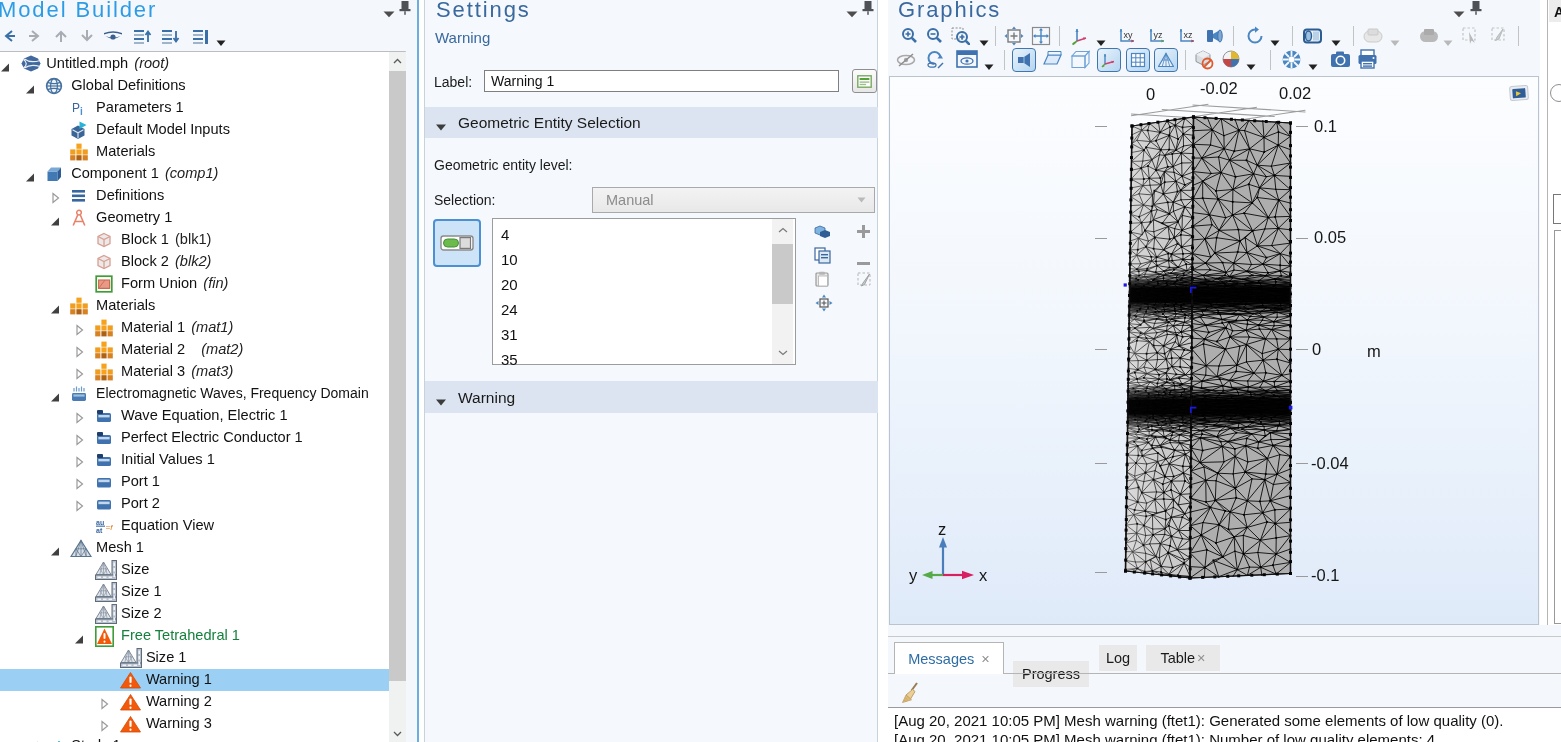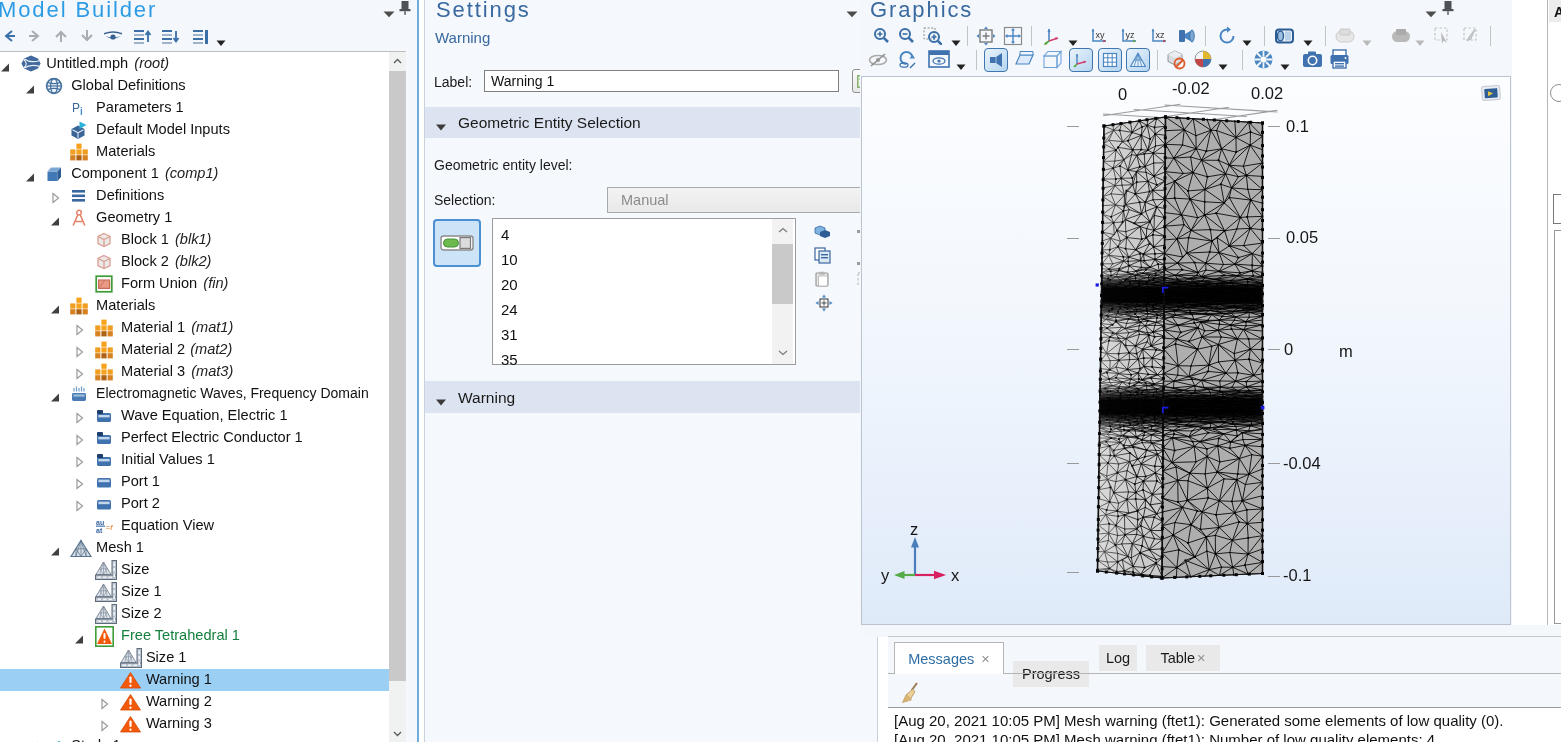--- a/index.html
+++ b/index.html
@@ -132,21 +132,21 @@
             </svg></div>
           <div style="position:absolute;left:70.1px;top:209px;"><svg width="18" height="18" viewBox="0 0 18 18" style="">
               <path d="M7.8 5.8 L3.2 16.5 M10.2 5.8 L14.8 16.5 M5 12.5 L13 12.5" stroke="#e8836b" stroke-width="1.6" fill="none"></path>
               <circle cx="9" cy="3.6" r="2.3" fill="none" stroke="#e8836b" stroke-width="1.5"></circle>
             </svg></div>
           <div class="abs" style="left:96.1px;top:209px;font-size:14.6px;color:#111;white-space:nowrap;">Geometry 1&nbsp;</div>
           <div style="position:absolute;left:94.9px;top:231px;"><svg width="18" height="18" viewBox="0 0 18 18" style="">
               <polygon points="9,2.5 15,5.5 15,12.5 9,15.5 3,12.5 3,5.5" fill="#eceae9" stroke="#d99f93" stroke-width="1.3"></polygon>
               <path d="M3 5.5 L9 8.5 L15 5.5 M9 8.5 L9 15.5" stroke="#d99f93" stroke-width="1.3" fill="none"></path>
             </svg></div>
-          <div class="abs" style="left:121.0px;top:231px;font-size:14.6px;color:#111;white-space:nowrap;">Block 1&nbsp;<span style="font-style:italic;color:#222;margin-left:2px;">(blk1)</span></div>
+          <div class="abs" style="left:121.0px;top:231px;font-size:14.6px;color:#111;white-space:nowrap;">Block 1&nbsp;<span style="color:#222;margin-left:2px;">(blk1)</span></div>
           <div style="position:absolute;left:94.9px;top:253px;"><svg width="18" height="18" viewBox="0 0 18 18" style="">
               <polygon points="9,2.5 15,5.5 15,12.5 9,15.5 3,12.5 3,5.5" fill="#eceae9" stroke="#d99f93" stroke-width="1.3"></polygon>
               <path d="M3 5.5 L9 8.5 L15 5.5 M9 8.5 L9 15.5" stroke="#d99f93" stroke-width="1.3" fill="none"></path>
             </svg></div>
           <div class="abs" style="left:121.0px;top:253px;font-size:14.6px;color:#111;white-space:nowrap;">Block 2&nbsp;<span style="font-style:italic;color:#222;margin-left:2px;">(blk2)</span></div>
           <div style="position:absolute;left:94.9px;top:275px;"><svg width="18" height="18" viewBox="0 0 18 18" style="">
               <rect x="1.2" y="1.2" width="15.6" height="15.6" fill="#fdfdfd" stroke="#3f9c36" stroke-width="1.7"></rect>
               <rect x="3.6" y="5" width="11" height="8.4" fill="#e89a86" stroke="#c96a52" stroke-width="1.1"></rect>
               <path d="M3.6 13.4 L10 5 M5 13.4 L14.6 13.4 L14.6 6" stroke="#c96a52" stroke-width="0.9" fill="none"></path>
             </svg></div>
@@ -182,21 +182,21 @@
             </svg></div>
           <div style="position:absolute;left:94.9px;top:341px;"><svg width="18" height="18" viewBox="0 0 18 18" style="">
               <rect x="6.4" y="0.6" width="5.2" height="5.2" fill="#f6a21c"></rect>
               <rect x="0.2" y="6.4" width="5.2" height="5.2" fill="#f09d20"></rect>
               <rect x="6.4" y="6.4" width="5.2" height="5.2" fill="#f6a21c"></rect>
               <rect x="12.6" y="6.4" width="5.2" height="5.2" fill="#f09d20"></rect>
               <rect x="0.2" y="12.2" width="5.2" height="5.2" fill="#d68122"></rect>
               <rect x="6.4" y="12.2" width="5.2" height="5.2" fill="#ad6114"></rect>
               <rect x="12.6" y="12.2" width="5.2" height="5.2" fill="#d68122"></rect>
             </svg></div>
-          <div class="abs" style="left:121.0px;top:341px;font-size:14.6px;color:#111;white-space:nowrap;">Material 2&nbsp;<span style="font-style:italic;color:#222;margin-left:1px;">(mat2)</span></div>
+          <div class="abs" style="left:121.0px;top:341px;font-size:14.6px;color:#111;white-space:nowrap;">Material 2&nbsp;<span style="font-style:italic;color:#222;margin-left:12px;">(mat2)</span></div>
           <div style="position:absolute;left:74.4px;top:366px;"><svg width="11" height="12" viewBox="0 0 11 12" style="">
               <polygon points="3,1.5 8.5,6 3,10.5" fill="none" stroke="#9a9a9a" stroke-width="1.2"></polygon>
             </svg></div>
           <div style="position:absolute;left:94.9px;top:363px;"><svg width="18" height="18" viewBox="0 0 18 18" style="">
               <rect x="6.4" y="0.6" width="5.2" height="5.2" fill="#f6a21c"></rect>
               <rect x="0.2" y="6.4" width="5.2" height="5.2" fill="#f09d20"></rect>
               <rect x="6.4" y="6.4" width="5.2" height="5.2" fill="#f6a21c"></rect>
               <rect x="12.6" y="6.4" width="5.2" height="5.2" fill="#f09d20"></rect>
               <rect x="0.2" y="12.2" width="5.2" height="5.2" fill="#d68122"></rect>
               <rect x="6.4" y="12.2" width="5.2" height="5.2" fill="#ad6114"></rect>
@@ -383,21 +383,21 @@
           <rect x="2.6" y="8.8" width="6.5" height="1.4" fill="#9bc08a"></rect>
         </svg>
       </div>
       <div class="abs" style="left:0;top:107px;width:453px;height:31px;background:#dbe4f0;"></div>
       <div class="abs" style="left:10px;top:118px;"><svg width="12" height="9" viewBox="0 0 12 9" style="">
           <polygon points="1,1.5 11,1.5 6,7.5" fill="#3c3c3c"></polygon>
         </svg></div>
       <div class="abs" style="left:33px;top:113.5px;font-size:15.5px;color:#1a1a1a;">Geometric Entity Selection</div>
       <div class="abs row-label" style="left:9px;top:157px;">Geometric entity level:</div>
       <div class="abs row-label" style="left:9px;top:192px;">Selection:</div>
-      <div class="abs" style="left:167px;top:187px;width:283px;height:26px;background:linear-gradient(#f3f3f3,#e8e8e8);border:1px solid #a9a9a9;font-size:14.5px;color:#8c8c8c;line-height:24px;padding-left:13px;margin-left:15px;">Manual<span style="position:absolute;right:8px;top:9px;line-height:0;"><svg width="9" height="6" viewBox="0 0 9 6" style="">
+      <div class="abs" style="left:167px;top:187px;width:283px;height:26px;background:linear-gradient(#f3f3f3,#e8e8e8);border:1px solid #a9a9a9;font-size:14.5px;color:#8c8c8c;line-height:24px;padding-left:13px;">Manual<span style="position:absolute;right:8px;top:9px;line-height:0;"><svg width="9" height="6" viewBox="0 0 9 6" style="">
             <polygon points="0.5,0.5 8.5,0.5 4.5,5.5" fill="#b9b9b9"></polygon>
           </svg></span></div>
       <div class="abs" style="left:8px;top:219px;width:48px;height:48px;border:2px solid #4a90d2;border-radius:4px;background:#cde4f8;display:flex;align-items:center;justify-content:center;">
         <svg width="34" height="18" viewBox="0 0 34 18" style="">
           <rect x="1" y="2" width="32" height="14" rx="2.5" fill="#fff" stroke="#8a8a8a" stroke-width="1.4"></rect>
           <rect x="3.5" y="5" width="15" height="8" rx="4" fill="#6dbb4d" stroke="#45903a" stroke-width="1"></rect>
           <rect x="20" y="3.6" width="10.5" height="10.8" fill="#dcdcdc" stroke="#7a7a7a" stroke-width="1.2"></rect>
         </svg>
       </div>
       <div class="abs" style="left:67px;top:218px;width:304px;height:147px;background:#fff;border:1px solid #9c9c9c;"></div>
@@ -450,21 +450,21 @@
           <rect x="5" y="5" width="8" height="8" fill="none" stroke="#555" stroke-width="1.2"></rect>
           <path d="M9 6.5 L9 11.5 M6.5 9 L11.5 9" stroke="#555" stroke-width="1.1"></path>
           <path d="M9 0.5 L11 3.5 L7 3.5 Z M9 17.5 L11 14.5 L7 14.5 Z M0.5 9 L3.5 7 L3.5 11 Z M17.5 9 L14.5 7 L14.5 11 Z" fill="#4a86c2"></path>
         </svg></div>
       <div class="abs" style="left:0;top:381px;width:453px;height:32px;background:#dbe4f0;"></div>
       <div class="abs" style="left:10px;top:393px;"><svg width="12" height="9" viewBox="0 0 12 9" style="">
           <polygon points="1,1.5 11,1.5 6,7.5" fill="#3c3c3c"></polygon>
         </svg></div>
       <div class="abs" style="left:33px;top:388.5px;font-size:15.5px;color:#1a1a1a;">Warning</div>
     </div>
-    <div class="abs" style="left:860px;top:0;width:652px;height:637px;background:#f4f8fc;">
+    <div class="abs" style="left:888px;top:0;width:652px;height:637px;background:#f4f8fc;">
       <div class="abs ttl" style="left:10px;top:-3px;">Graphics</div>
       <div class="abs" style="left:565px;top:4px;"><svg width="12" height="7" viewBox="0 0 12 7" style="">
           <polygon points="0.5,0.5 11.5,0.5 6,6.2" fill="#4d4d4d"></polygon>
         </svg></div>
       <div class="abs" style="left:582px;top:1px;"><svg width="12" height="14" viewBox="0 0 12 14" style="">
           <rect x="2.5" y="0" width="7" height="8" fill="#4e5257"></rect>
           <rect x="0.5" y="8" width="11" height="2.2" fill="#4e5257"></rect>
           <rect x="5" y="10.2" width="2" height="3.6" fill="#7a7f85"></rect>
         </svg></div>
       <div class="abs" style="left:13px;top:27px;"><svg width="17" height="17" viewBox="0 0 17 17" style="">

